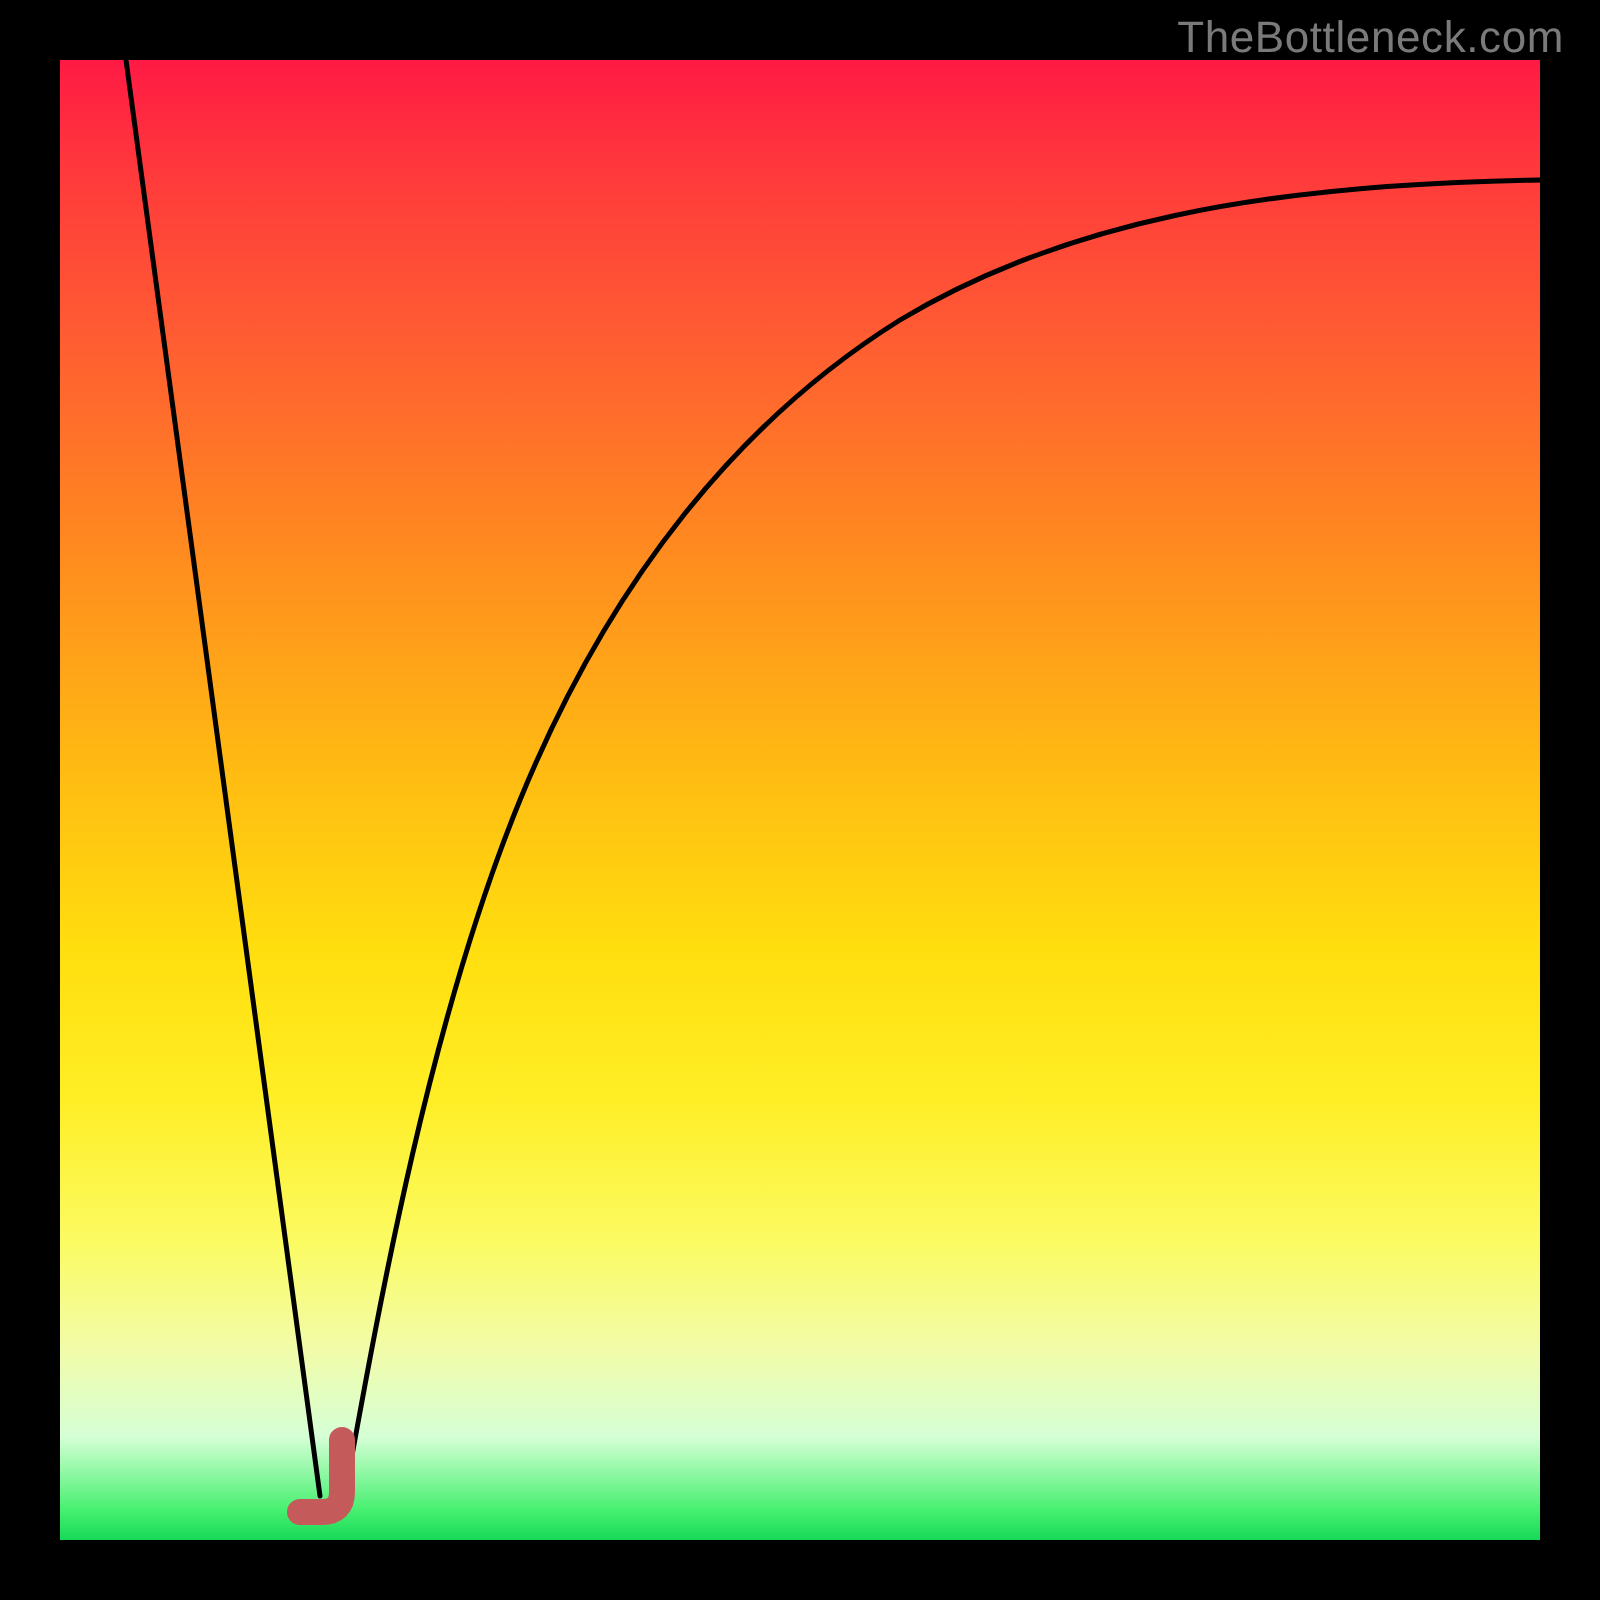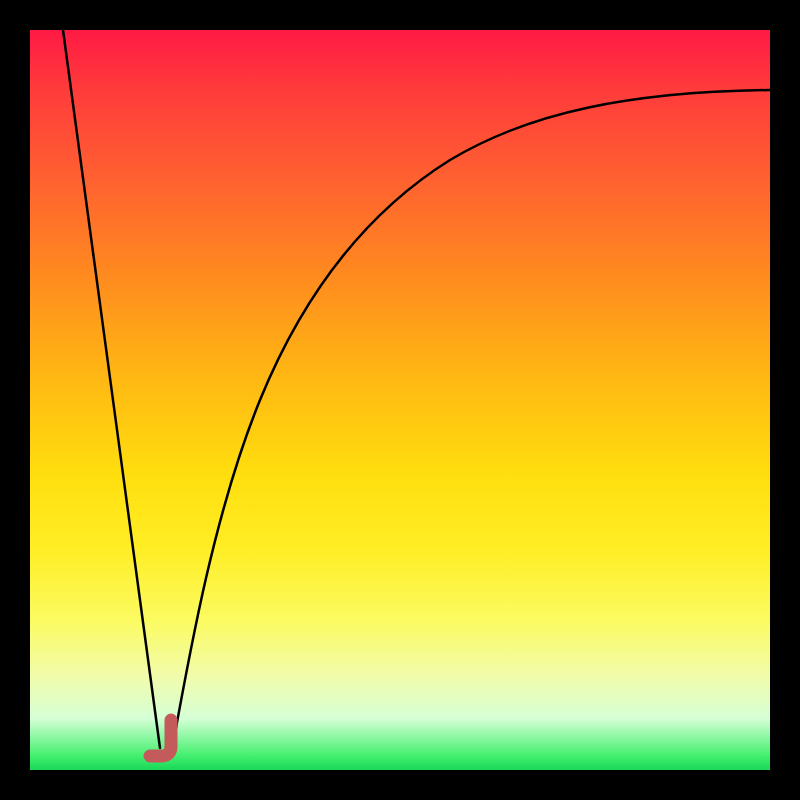--- a/index.html
+++ b/index.html
@@ -43,20 +43,21 @@
     left: 0; top: 0;
     width: 740px; height: 740px;
     overflow: visible;
   }
 </style>
 </head>
 <body>
 
 <div class="frame">
 
+  <div class="watermark">TheBottleneck.com</div>
 
   <div class="plot">
     <svg class="curves" viewBox="0 0 740 740">
 
       <path d="M 33 0 L 130 718" fill="none" stroke="#000" stroke-width="2.5" stroke-linecap="round"></path>
 
       <path d="M 142 720
                C 160 620, 185 480, 230 370
                C 275 260, 340 180, 420 130
                C 500 82, 600 62, 740 60" fill="none" stroke="#000" stroke-width="2.5" stroke-linecap="round"></path>

